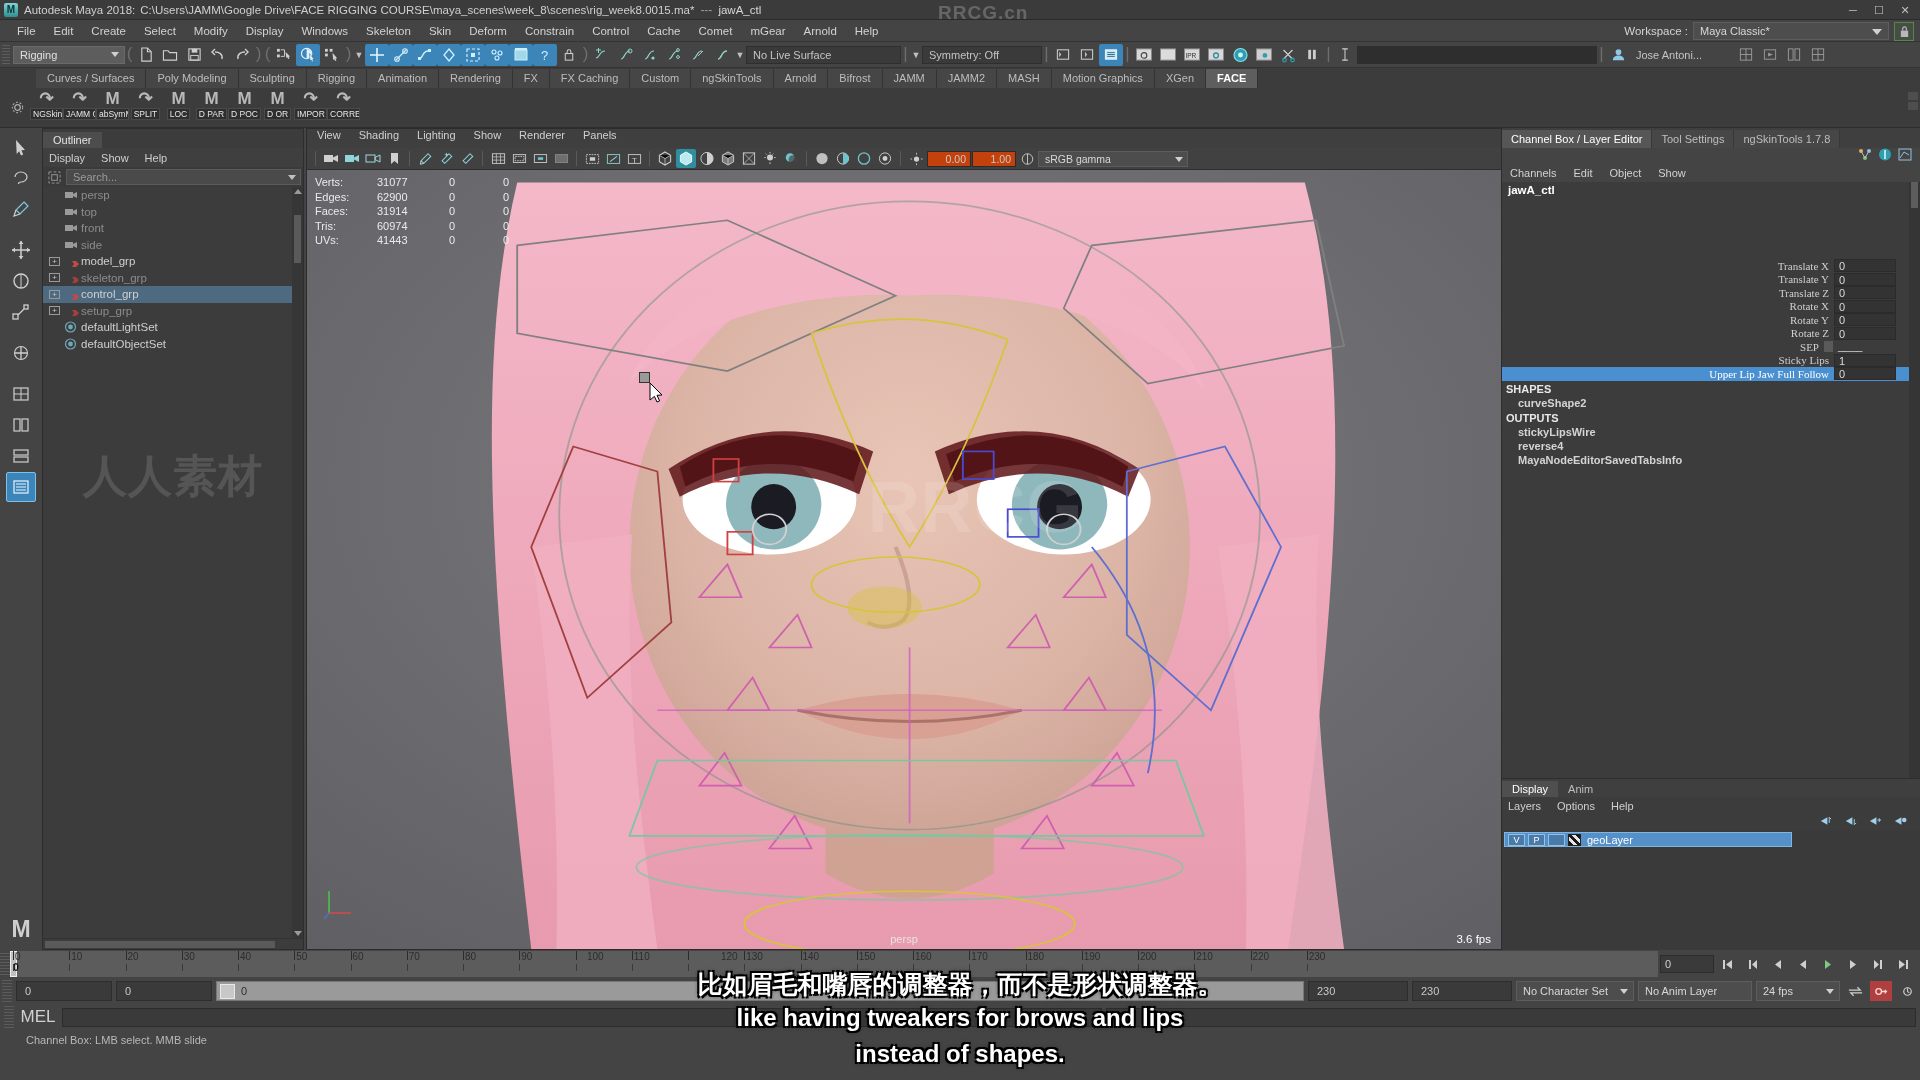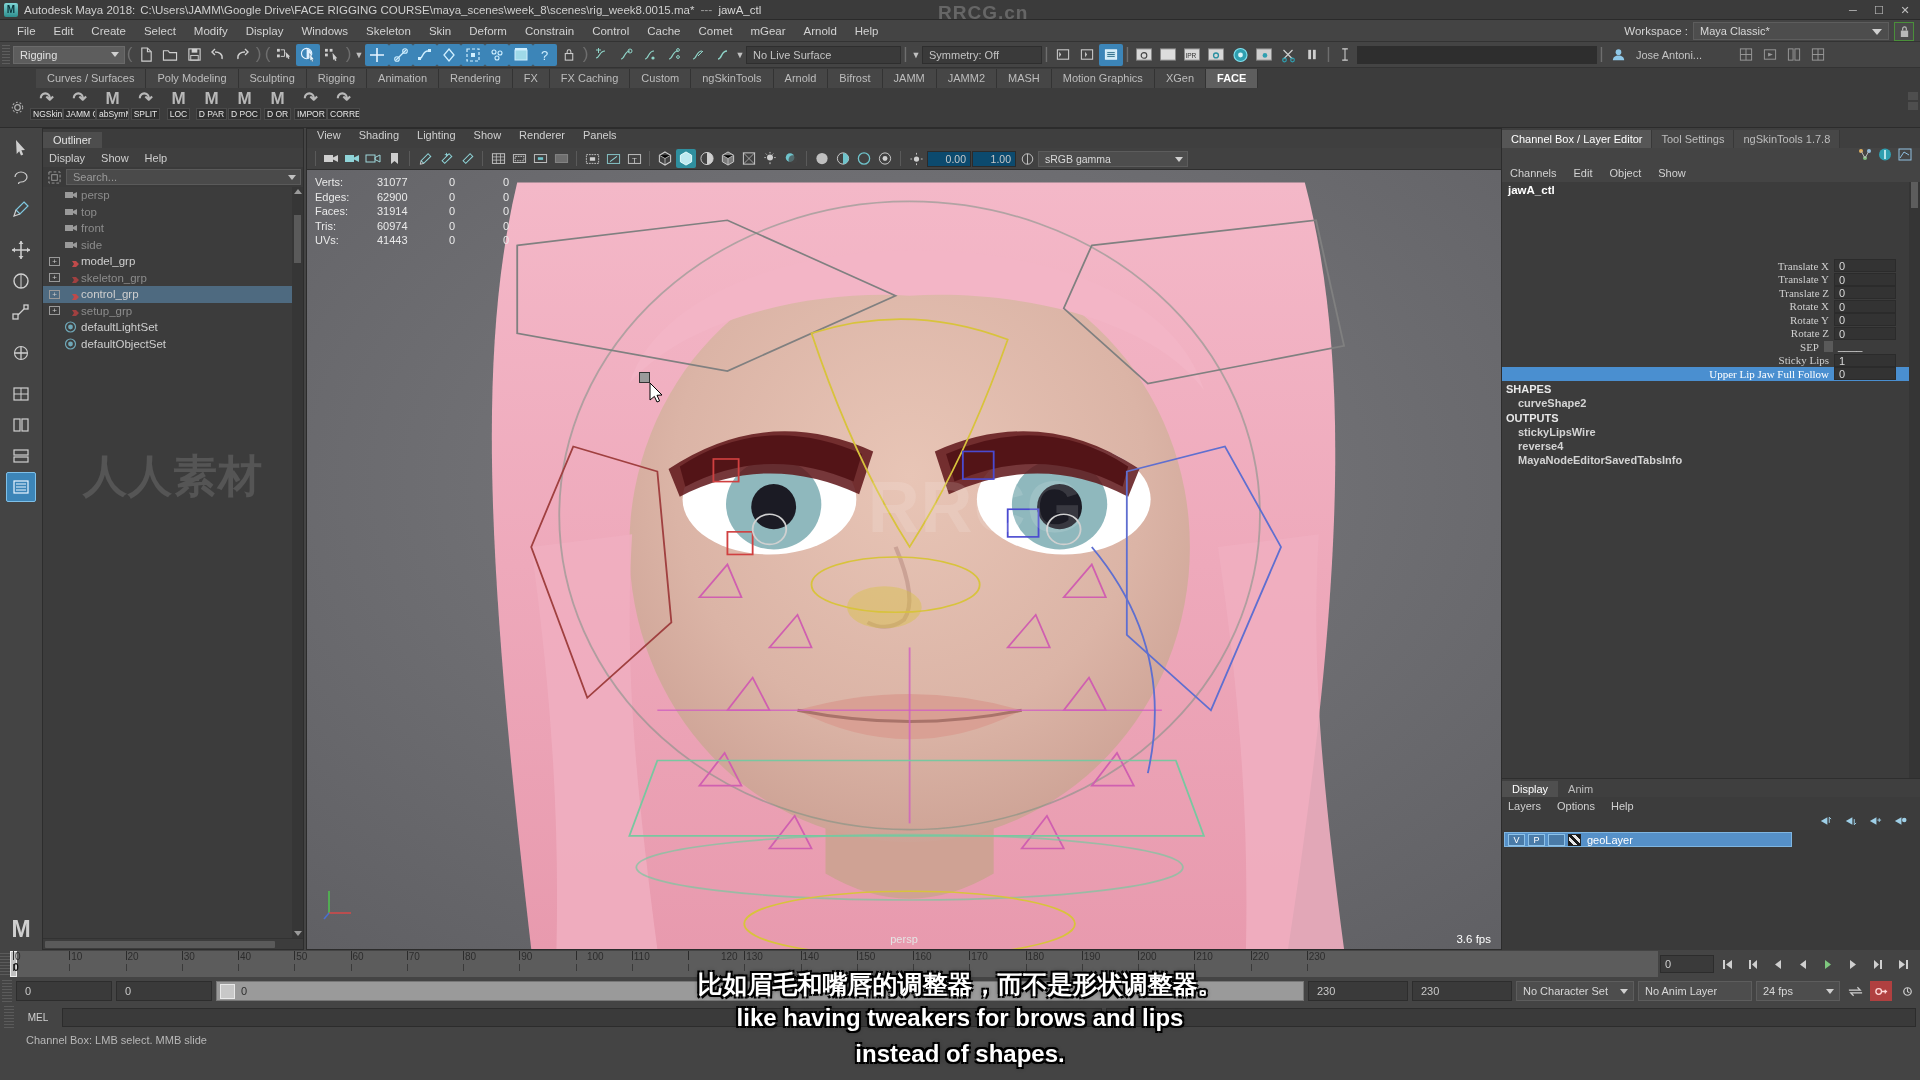--- a/index.html
+++ b/index.html
@@ -104,21 +104,21 @@
   
   #viewportwrap { flex:1; background:#3a3a3a; border:1px solid #2c2c2c; display:flex; flex-direction:column;
                   position:relative; }
   .vpmenu { height:19px; display:flex; align-items:flex-start; gap:18px; padding-left:10px; background:#3f3f3f;}
   .vpmenu span { font-size:11px; color:#d0d0d0; }
   .vptool { height:22px; background:#414141; display:flex; align-items:center; padding-left:4px; gap:1px;
             border-bottom:1px solid #2e2e2e; }
   .vpbtn { width:20px; height:19px; display:flex; align-items:center; justify-content:center; border-radius:2px;}
   .vpbtn.on { background:#2f8f9f; }
   .vpsep { width:1px; height:15px; background:#5a5a5a; margin:0 4px;}
-  .numfield { width:44px; height:16px; background:#0c4a6e; border:1px solid #2b2b2b; color:#c8c8c8;
+  .numfield { width:44px; height:16px; background:#c2410c; border:1px solid #2b2b2b; color:#c8c8c8;
               font-size:10.5px; text-align:right; padding-right:4px; line-height:15px;}
   .gammasel { width:150px; height:16px; background:#4d4d4d; border:1px solid #5c5c5c; color:#d8d8d8;
               font-size:10.5px; padding-left:6px; line-height:15px; position:relative;}
   .gammasel .dn { position:absolute; right:4px; top:5px; border-left:4px solid transparent;
                   border-right:4px solid transparent; border-top:5px solid #d0d0d0;}
   #viewport { flex:1; position:relative; overflow:hidden; background:#6e6e72; }
 
   .hud { position:absolute; left:8px; top:6px; font-size:11px; color:#e8e8e8; z-index:8;}
   .hud table { border-collapse:collapse; }
   .hud td { padding:0 0 2.5px 0; font-size:11px; color:#eaeaea; }
@@ -189,21 +189,21 @@
   .rgSlider { flex:1; height:20px; background:#9a9a9a; border:1px solid #777; position:relative;}
   .rgSlider .knob { position:absolute; left:3px; top:2px; width:15px; height:15px; background:#c8c8c8; border:1px solid #e8e8e8;}
   .rgSlider .lb { position:absolute; left:24px; top:3px; font-size:11px; color:#2f2f2f;}
   .rgCombo { height:20px; background:#4d4d4d; border:1px solid #5d5d5d; color:#d8d8d8; font-size:11px;
              line-height:18px; padding:0 18px 0 6px; position:relative;}
   .rgCombo .dn { position:absolute; right:5px; top:7px; border-left:4px solid transparent;
                  border-right:4px solid transparent; border-top:5px solid #d0d0d0;}
   .playbtn { width:22px; height:20px; display:flex; align-items:center; justify-content:center;}
 
   #cmdline { height:26px; background:#444; display:flex; align-items:center; gap:4px; padding:0 4px;}
-  .melLbl { width:40px; font-size:10px; color:#d0d0d0; text-align:center;}
+  .melLbl { width:40px; font-size:17px; color:#d0d0d0; text-align:center;}
   .cmdInput { height:19px; background:#3a3a3a; border:1px solid #2c2c2c;}
   #helpline { height:20px; background:#444; display:flex; align-items:center; padding-left:26px; }
   #helpline .ht { font-size:11px; color:#b8b8b8;}
 
   
   .wm { position:absolute; pointer-events:none; color:rgba(255,255,255,0.13); font-weight:bold;
         letter-spacing:1px; }
   .subs { position:absolute; left:0; width:1920px; text-align:center; z-index:40; pointer-events:none;
           font-weight:bold; color:#ffffff; text-shadow:-2px -2px 0 #000,2px -2px 0 #000,-2px 2px 0 #000,
           2px 2px 0 #000, 0 0 5px #000; }

